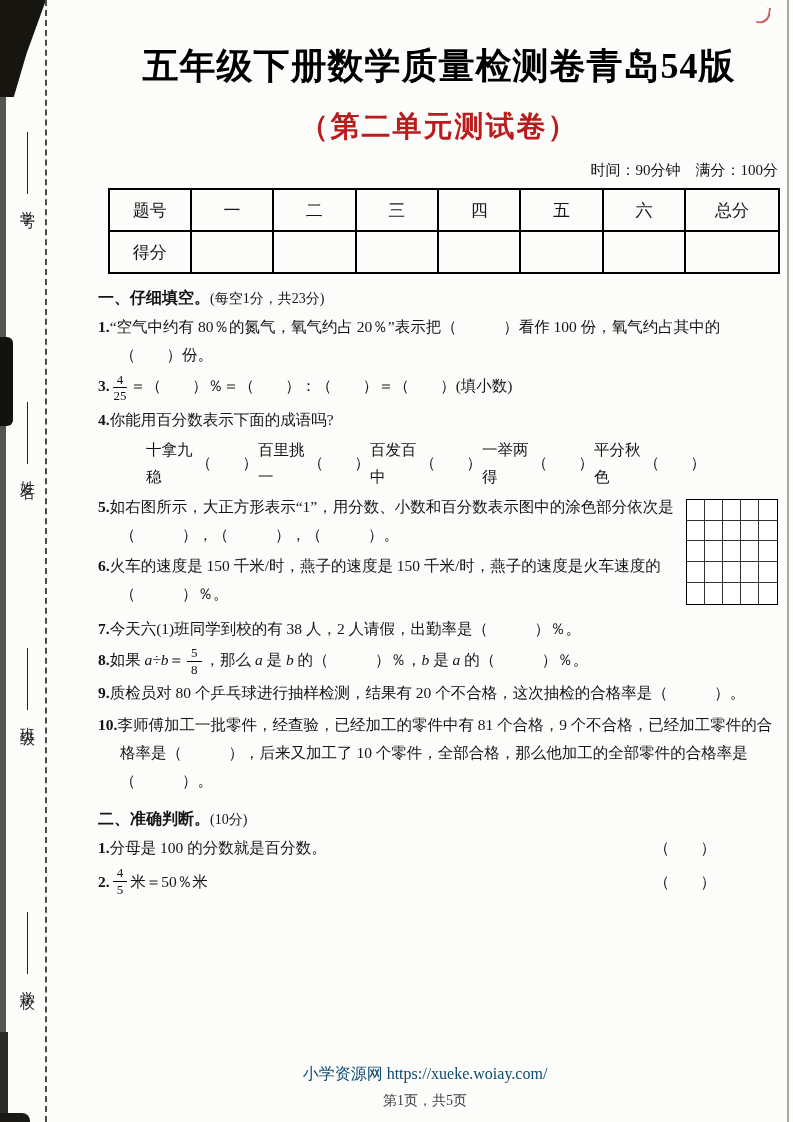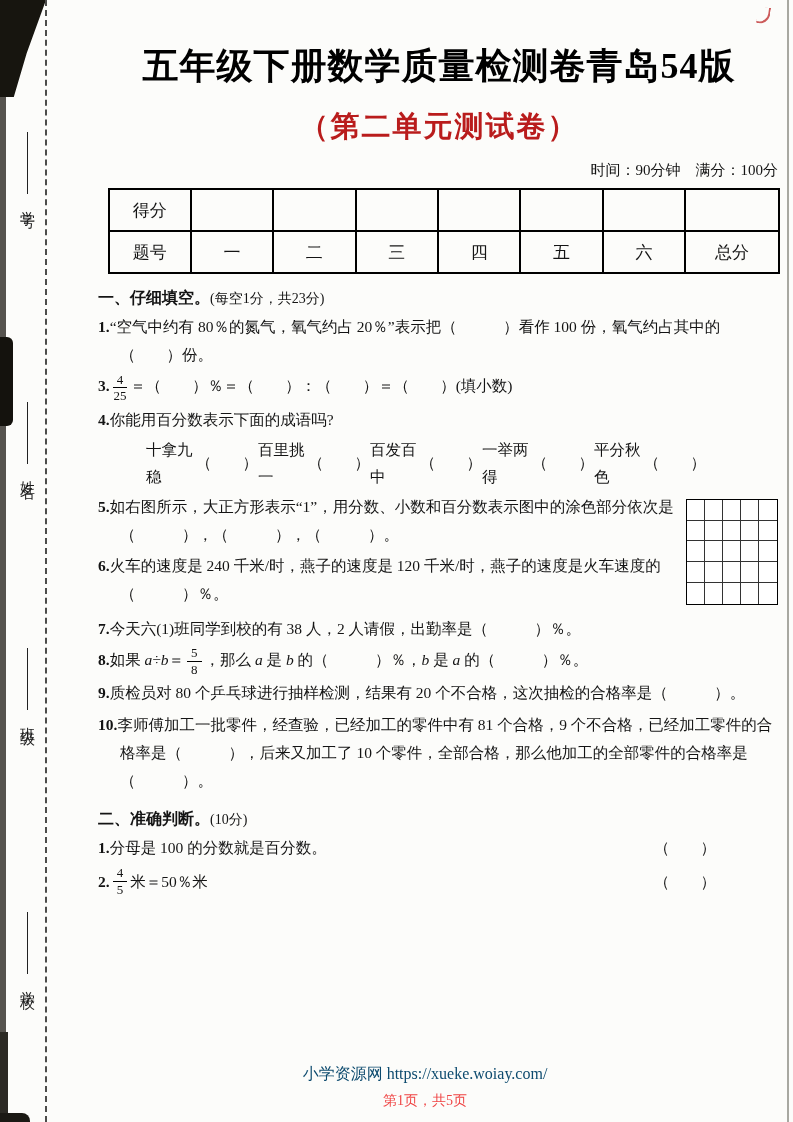--- a/index.html
+++ b/index.html
@@ -83,21 +83,21 @@
   .grid5 div:nth-child(n+21) { border-bottom:none; }
 
   .judge { display:flex; justify-content:space-between; align-items:center;
            padding:0 64px 0 0; text-indent:0; font-size:15.5px; line-height:1.82;
            margin:4px 0; }
   .judge .jleft { display:flex; align-items:center; }
 
   .footer-site { position:absolute; left:84px; width:682px; top:1064px;
                  text-align:center; font-size:16px; color:#0c4a6e; }
   .footer-page { position:absolute; left:84px; width:682px; top:1092px;
-                 text-align:center; font-size:14px; color:#ef4444; }
+                 text-align:center; font-size:14px; color:#404040; }
 </style>
 </head>
 <body>
 
 <div class="page">
 
   <div class="edge-left-base"></div>
   <div class="corner-tl"></div>
   <div class="blob-mid"></div>
   <div class="strip-bottom"></div>
@@ -136,39 +136,39 @@
           <col class="c-mid">
           <col class="c-mid">
           <col class="c-mid">
         <col class="c-mid">
           <col class="c-mid">
           <col class="c-mid">
           <col class="c-last">
       </colgroup>
       <tbody>
           <tr>
-        <td>得分</td>
-        <td></td>
-        <td></td>
-        <td></td>
-        <td></td>
-        <td></td>
-        <td></td>
-        <td></td>
-      </tr>
-      <tr>
         <td>题号</td>
         <td>一</td>
         <td>二</td>
         <td>三</td>
         <td>四</td>
         <td>五</td>
         <td>六</td>
         <td>总分</td>
       </tr>
+      <tr>
+        <td>得分</td>
+        <td></td>
+        <td></td>
+        <td></td>
+        <td></td>
+        <td></td>
+        <td></td>
+        <td></td>
+      </tr>
     </tbody>
       </table>
 
     <div class="sec-heading"><span>一、仔细填空。</span><span class="pts">(每空1分，共23分)</span></div>
 
     <p class="q"><span class="qnum">1.</span><span>“空气中约有 80％的氮气，氧气约占 20％”表示把（　　　）看作 100 份，氧气约占其中的（　　）份。</span></p>
 
 
     <p class="q"><span class="qnum">3.</span><span class="frac"><span class="fn">4</span><span class="fd">25</span></span><span>＝（　　）％＝（　　）：（　　）＝（　　）(填小数)</span></p>
 
@@ -218,21 +218,21 @@
           <div></div>
           <div></div>
           <div></div>
         <div></div>
           <div></div>
           <div></div>
           <div></div>
           <div></div>
       </div>
       <p class="q"><span class="qnum">5.</span><span>如右图所示，大正方形表示“1”，用分数、小数和百分数表示图中的涂色部分依次是（　　　），（　　　），（　　　）。</span></p>
-      <p class="q"><span class="qnum">6.</span><span>火车的速度是 240 千米/时，燕子的速度是 120 千米/时，燕子的速度是火车速度的（　　　）％。</span></p>
+      <p class="q"><span class="qnum">6.</span><span>火车的速度是 150 千米/时，燕子的速度是 150 千米/时，燕子的速度是火车速度的（　　　）％。</span></p>
     </div>
 
     <p class="q"><span class="qnum">7.</span><span>今天六(1)班同学到校的有 38 人，2 人请假，出勤率是（　　　）％。</span></p>
 
     <p class="q"><span class="qnum">8.</span><span>如果 </span><span class="var">a÷b</span><span>＝</span><span class="frac"><span class="fn">5</span><span class="fd">8</span></span><span>，那么 </span><span class="var">a</span><span> 是 </span><span class="var">b</span><span> 的（　　　）％，</span><span class="var">b</span><span> 是 </span><span class="var">a</span><span> 的（　　　）％。</span></p>
 
     <p class="q"><span class="qnum">9.</span><span>质检员对 80 个乒乓球进行抽样检测，结果有 20 个不合格，这次抽检的合格率是（　　　）。</span></p>
 
     <p class="q"><span class="qnum">10.</span><span>李师傅加工一批零件，经查验，已经加工的零件中有 81 个合格，9 个不合格，已经加工零件的合格率是（　　　），后来又加工了 10 个零件，全部合格，那么他加工的全部零件的合格率是（　　　）。</span></p>
 

